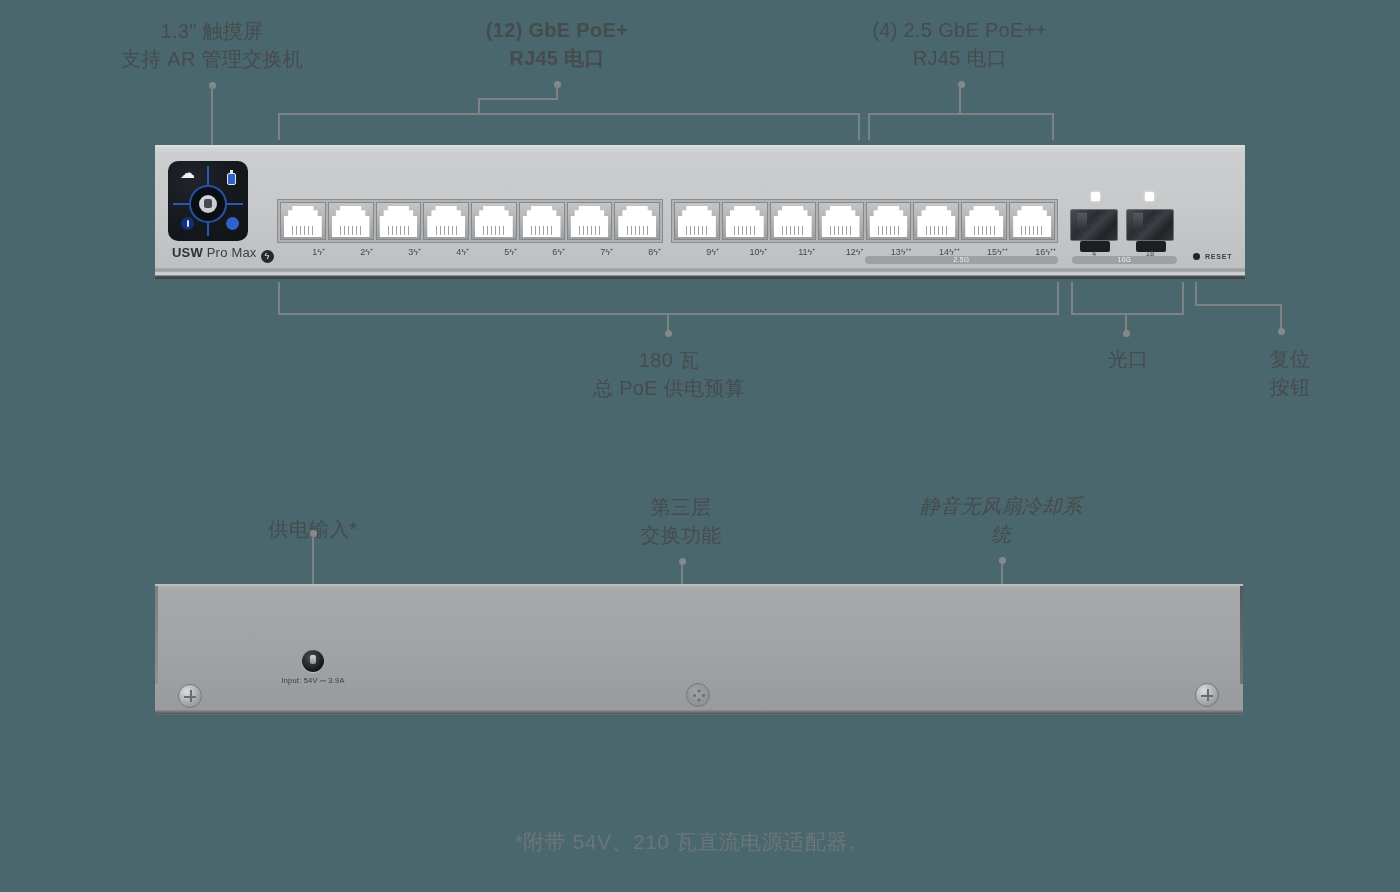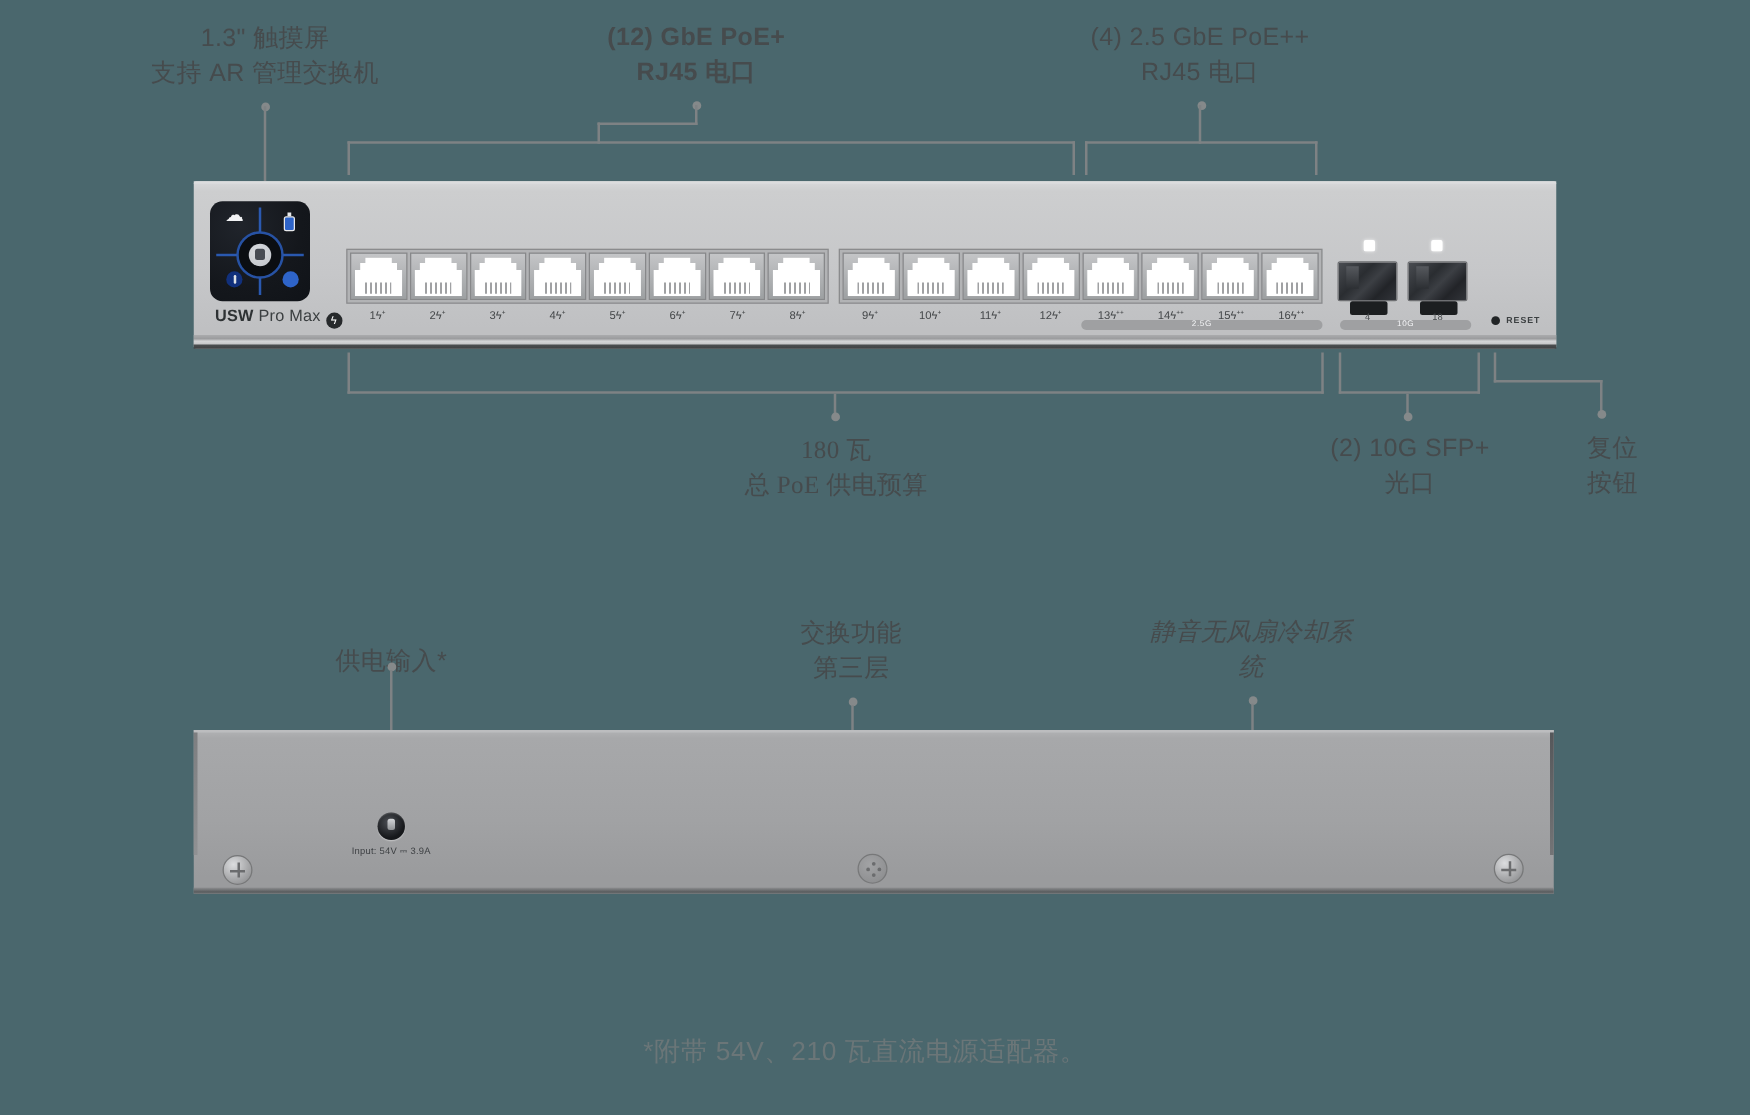--- a/index.html
+++ b/index.html
@@ -51,21 +51,21 @@
   .pblock{position:absolute;top:54px;height:44px;background:#b2b3b5;border:1px solid #8a8b8d;
     box-sizing:border-box;display:flex;gap:2px;padding:2px;}
   .port{flex:1;position:relative;background:linear-gradient(180deg,#c4c5c7,#9da0a2);
     border:1px solid #87888a;box-sizing:border-box;}
   .rj45{position:absolute;left:3px;right:3px;top:3px;bottom:2px;background:#ffffff;
     clip-path:polygon(0 100%,0 32%,11% 32%,11% 14%,22% 14%,22% 0,78% 0,78% 14%,89% 14%,89% 32%,100% 32%,100% 100%);
     filter:drop-shadow(0 0 3px rgba(255,255,255,.95));}
   .pins{position:absolute;left:22%;bottom:2px;width:56%;height:30%;
     background:repeating-linear-gradient(90deg,#a0a1a3 0 1.5px,transparent 1.5px 4px);}
   .plabels{position:absolute;top:102px;height:12px;display:flex;gap:2px;padding:0 2px;box-sizing:border-box;}
-  .plabel{flex:1;text-align:center;font-size:9px;line-height:11px;color:#45484a;white-space:nowrap;}
+  .plabel{flex:1;text-align:right;font-size:9px;line-height:11px;color:#45484a;white-space:nowrap;}
   .speedbar{position:absolute;top:111px;height:8px;border-radius:4px;background:#9fa0a2;
     color:#f4f5f7;font-size:6.5px;line-height:8px;text-align:center;letter-spacing:.5px;}
   
   .led{position:absolute;top:47px;width:9px;height:9px;border-radius:1.5px;background:#ffffff;box-shadow:0 0 3px rgba(255,255,255,.8);}
   .sfp{position:absolute;top:64px;width:48px;height:32px;border-radius:2px;box-sizing:border-box;
     background:linear-gradient(135deg,#4a4d52 0,#2a2d31 38%,#3c3f44 55%,#222428 75%,#313439 100%);
     border:1px solid #6e6f72;}
   .sfp::before{content:"";position:absolute;left:6px;top:3px;width:10px;height:18px;background:linear-gradient(180deg,#56595e,#2c2f33);}
   .sfp::after{content:"";position:absolute;left:9px;bottom:-12px;width:30px;height:11px;background:#1c1e20;border-radius:2px;}
   .sfp-num{position:absolute;top:104px;width:48px;text-align:center;font-size:7.5px;color:#46494b;}
@@ -263,53 +263,52 @@
 
   <div class="reset-dot"></div>
   <div class="reset-txt">RESET</div>
 </div>
 
 <div class="line" style="left:278px;top:282px;width:2px;height:33px;"></div>
 <div class="line" style="left:1057px;top:282px;width:2px;height:33px;"></div>
 <div class="line" style="left:278px;top:313px;width:781px;height:2px;"></div>
 <div class="line" style="left:667px;top:315px;width:2px;height:17px;"></div>
 <div class="dot" style="left:664.5px;top:330px;"></div>
-<div class="anno" style="left:519px;top:346px;font-family:Liberation Serif, serif;">
+<div class="anno" style="left:519px;top:346px;">
   <span>180 瓦</span>
   <span>总 PoE 供电预算</span>
 </div>
 
 <div class="line" style="left:1071px;top:282px;width:2px;height:33px;"></div>
 <div class="line" style="left:1182px;top:282px;width:2px;height:33px;"></div>
 <div class="line" style="left:1071px;top:313px;width:113px;height:2px;"></div>
 <div class="line" style="left:1125px;top:315px;width:2px;height:17px;"></div>
 <div class="dot" style="left:1122.5px;top:330px;"></div>
 <div class="anno" style="left:978px;top:345px;">
-  <span>(2) 10G SFP+</span>
   <span>光口</span>
 </div>
 
 <div class="line" style="left:1195px;top:282px;width:2px;height:24px;"></div>
 <div class="line" style="left:1195px;top:304px;width:87px;height:2px;"></div>
 <div class="line" style="left:1280px;top:304px;width:2px;height:26px;"></div>
 <div class="dot" style="left:1277.5px;top:328px;"></div>
 <div class="anno" style="left:1140px;top:345px;">
   <span>复位</span>
   <span>按钮</span>
 </div>
 
 <div class="anno" style="left:163px;top:515px;">
   <span>供电输入*</span>
 </div>
 <div class="dot" style="left:309.5px;top:529.5px;"></div>
 <div class="line" style="left:312px;top:536px;width:2px;height:48px;"></div>
 
 <div class="anno" style="left:531px;top:493px;">
+  <span>第三层</span>
   <span>交换功能</span>
-  <span>第三层</span>
 </div>
 <div class="dot" style="left:678.5px;top:557.5px;"></div>
 <div class="line" style="left:681px;top:564px;width:2px;height:20px;"></div>
 
 <div class="anno" style="left:851px;top:492px;font-style:italic;">
   <span>静音无风扇冷却系</span>
   <span>统</span>
 </div>
 <div class="dot" style="left:998.5px;top:556.5px;"></div>
 <div class="line" style="left:1001px;top:563px;width:2px;height:22px;"></div>

